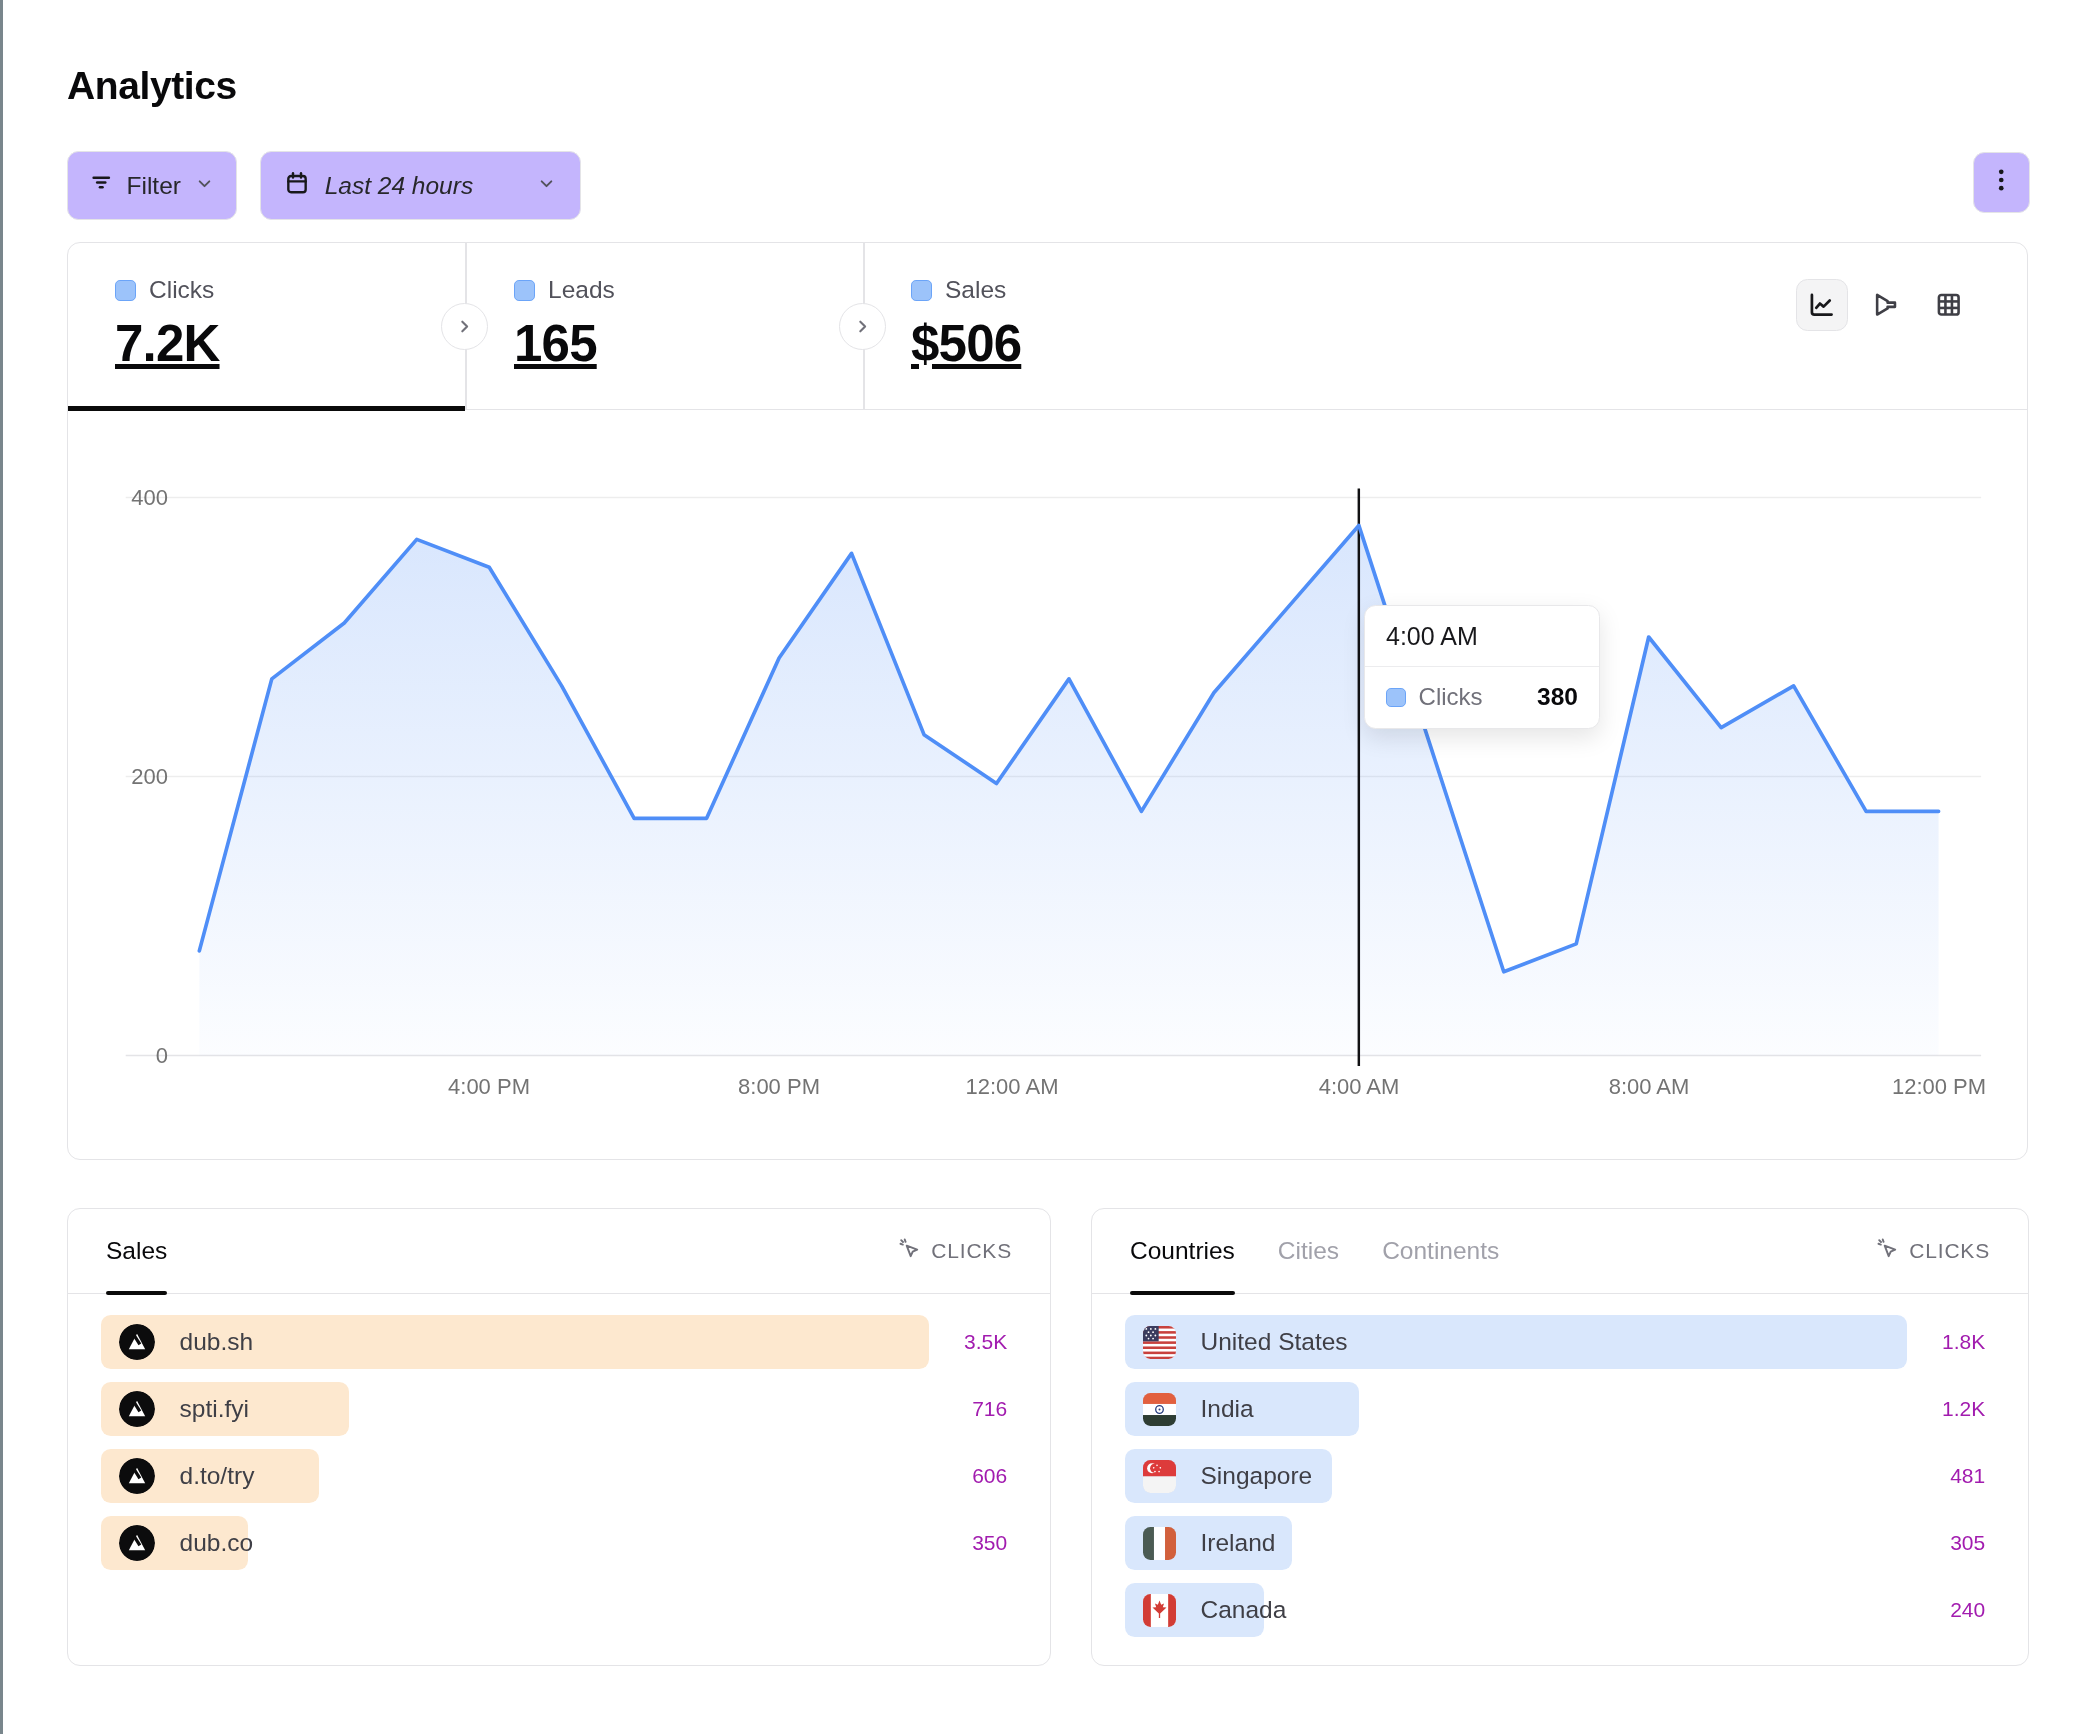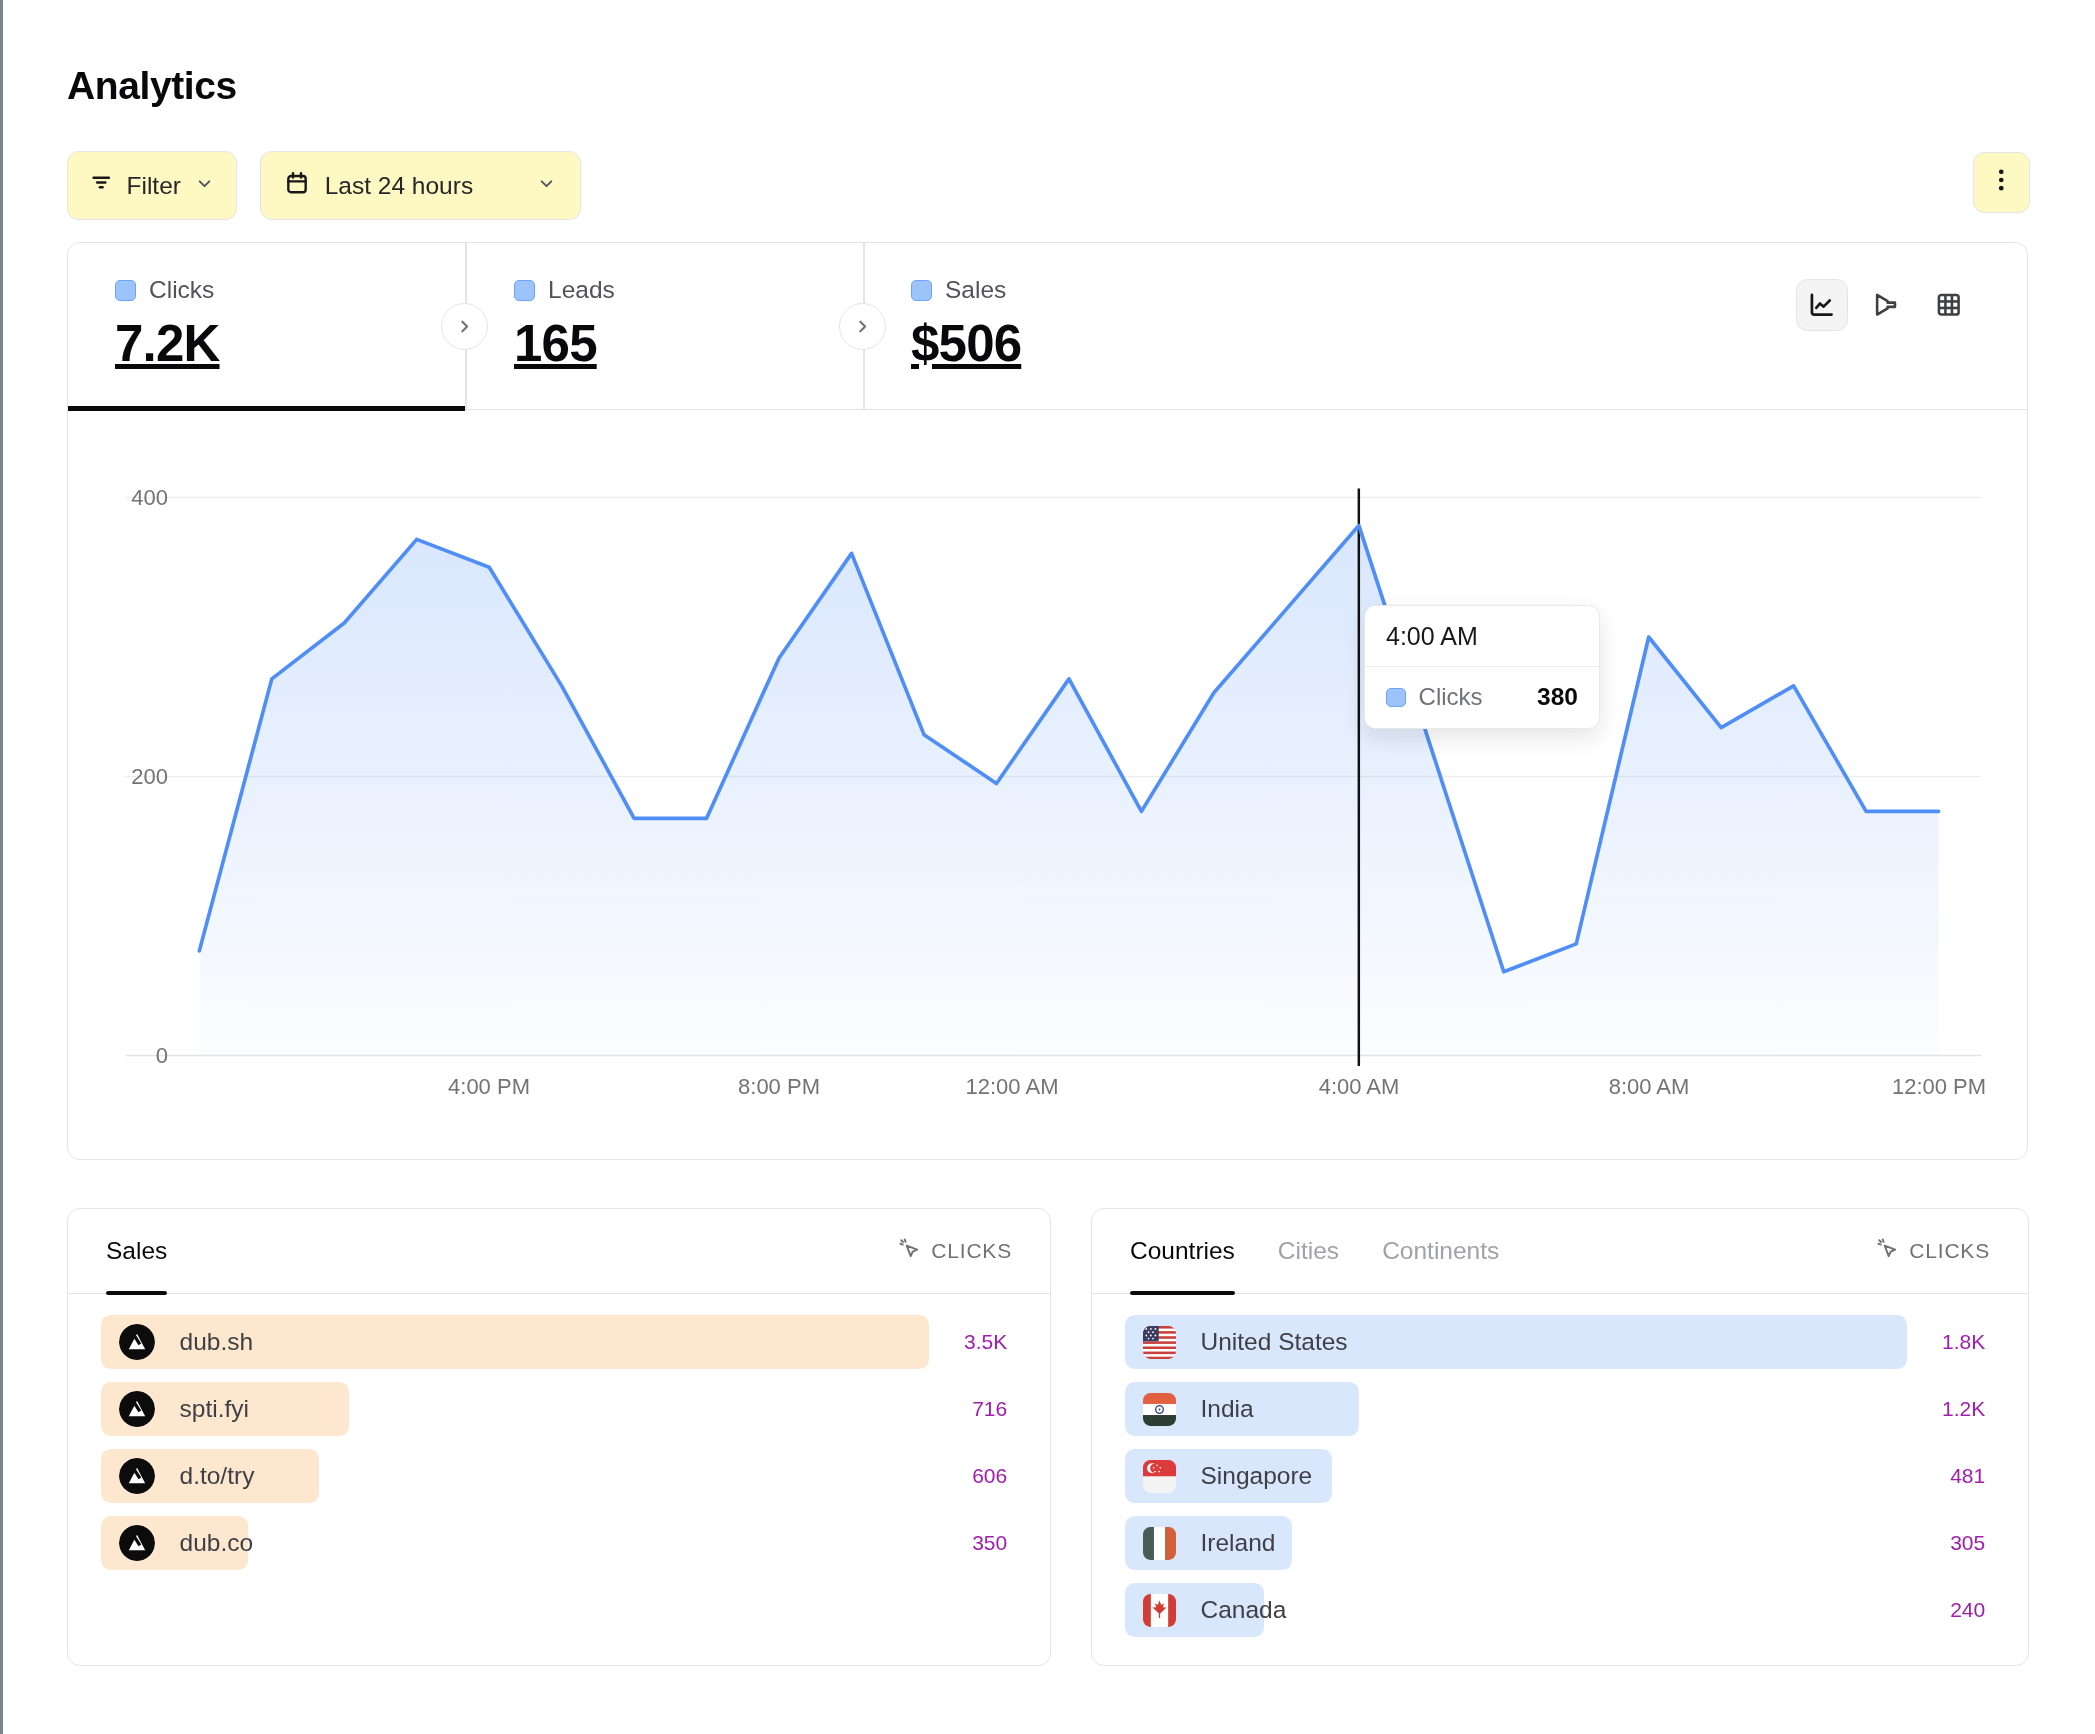--- a/index.html
+++ b/index.html
@@ -3,23 +3,23 @@
 <meta charset="utf-8">
 <style>
   * { margin:0; padding:0; box-sizing:border-box; }
   html,body { width:2096px; height:1735px; background:#ffffff; font-family:"Liberation Sans", sans-serif; overflow:hidden; color:#18181b; }
   .page { position:relative; width:1802px; height:1735px; }
   .left-edge { position:absolute; left:0; top:0; width:3.3px; height:1735px; background:#4c5d66; opacity:.75; }
 
   h1.title { position:absolute; left:67px; top:64px; font-size:39px; font-weight:700; letter-spacing:-0.4px; color:#09090b; }
 
   
-  .btn { display:flex; align-items:center; background:#fef9c3; border:1.6px solid #e4e4e7; border-radius:11.5px; cursor:pointer; font-family:inherit; font-size:24.5px; color:#27272a; }
+  .btn { display:flex; align-items:center; background:#c4b5fd; border:1.6px solid #e4e4e7; border-radius:11.5px; cursor:pointer; font-family:inherit; font-size:24.5px; color:#27272a; }
   .filter-btn { position:absolute; left:67px; top:151px; width:170px; height:69px; justify-content:center; gap:13px; }
-  .date-btn { position:absolute; left:260px; top:151px; width:321px; height:69px; padding:0 23px; justify-content:space-between; }
+  .date-btn { position:absolute; left:260px; top:151px; width:321px; height:69px; padding:0 23px; justify-content:space-between;font-style:italic; }
   .date-btn .dleft { display:flex; align-items:center; gap:14.7px; }
   .kebab-btn { position:absolute; left:1973px; top:152px; width:57px; height:61px; justify-content:center; }
 
   
   .main-card { position:absolute; left:67px; top:242px; width:1961px; height:918px; border:1.6px solid #e4e4e7; border-radius:13px; background:#fff; }
   .stats-row { position:absolute; left:0; top:0; width:100%; height:167px; border-bottom:1.6px solid #e4e4e7; }
   .stat-tab { position:absolute; top:0; height:167px; padding:33px 0 0 47px; cursor:pointer; }
   .stat-tab .slabel { display:flex; align-items:center; gap:13px; font-size:24.5px; color:#52525b; }
   .chip { display:inline-block; width:21px; height:21px; border-radius:4.9px; background:#9cc3fa; border:1.6px solid #6ba4f8; }
   .stat-value { margin-top:9.8px; font-size:51px; font-weight:700; color:#09090b; letter-spacing:-0.8px;text-decoration:underline; }

